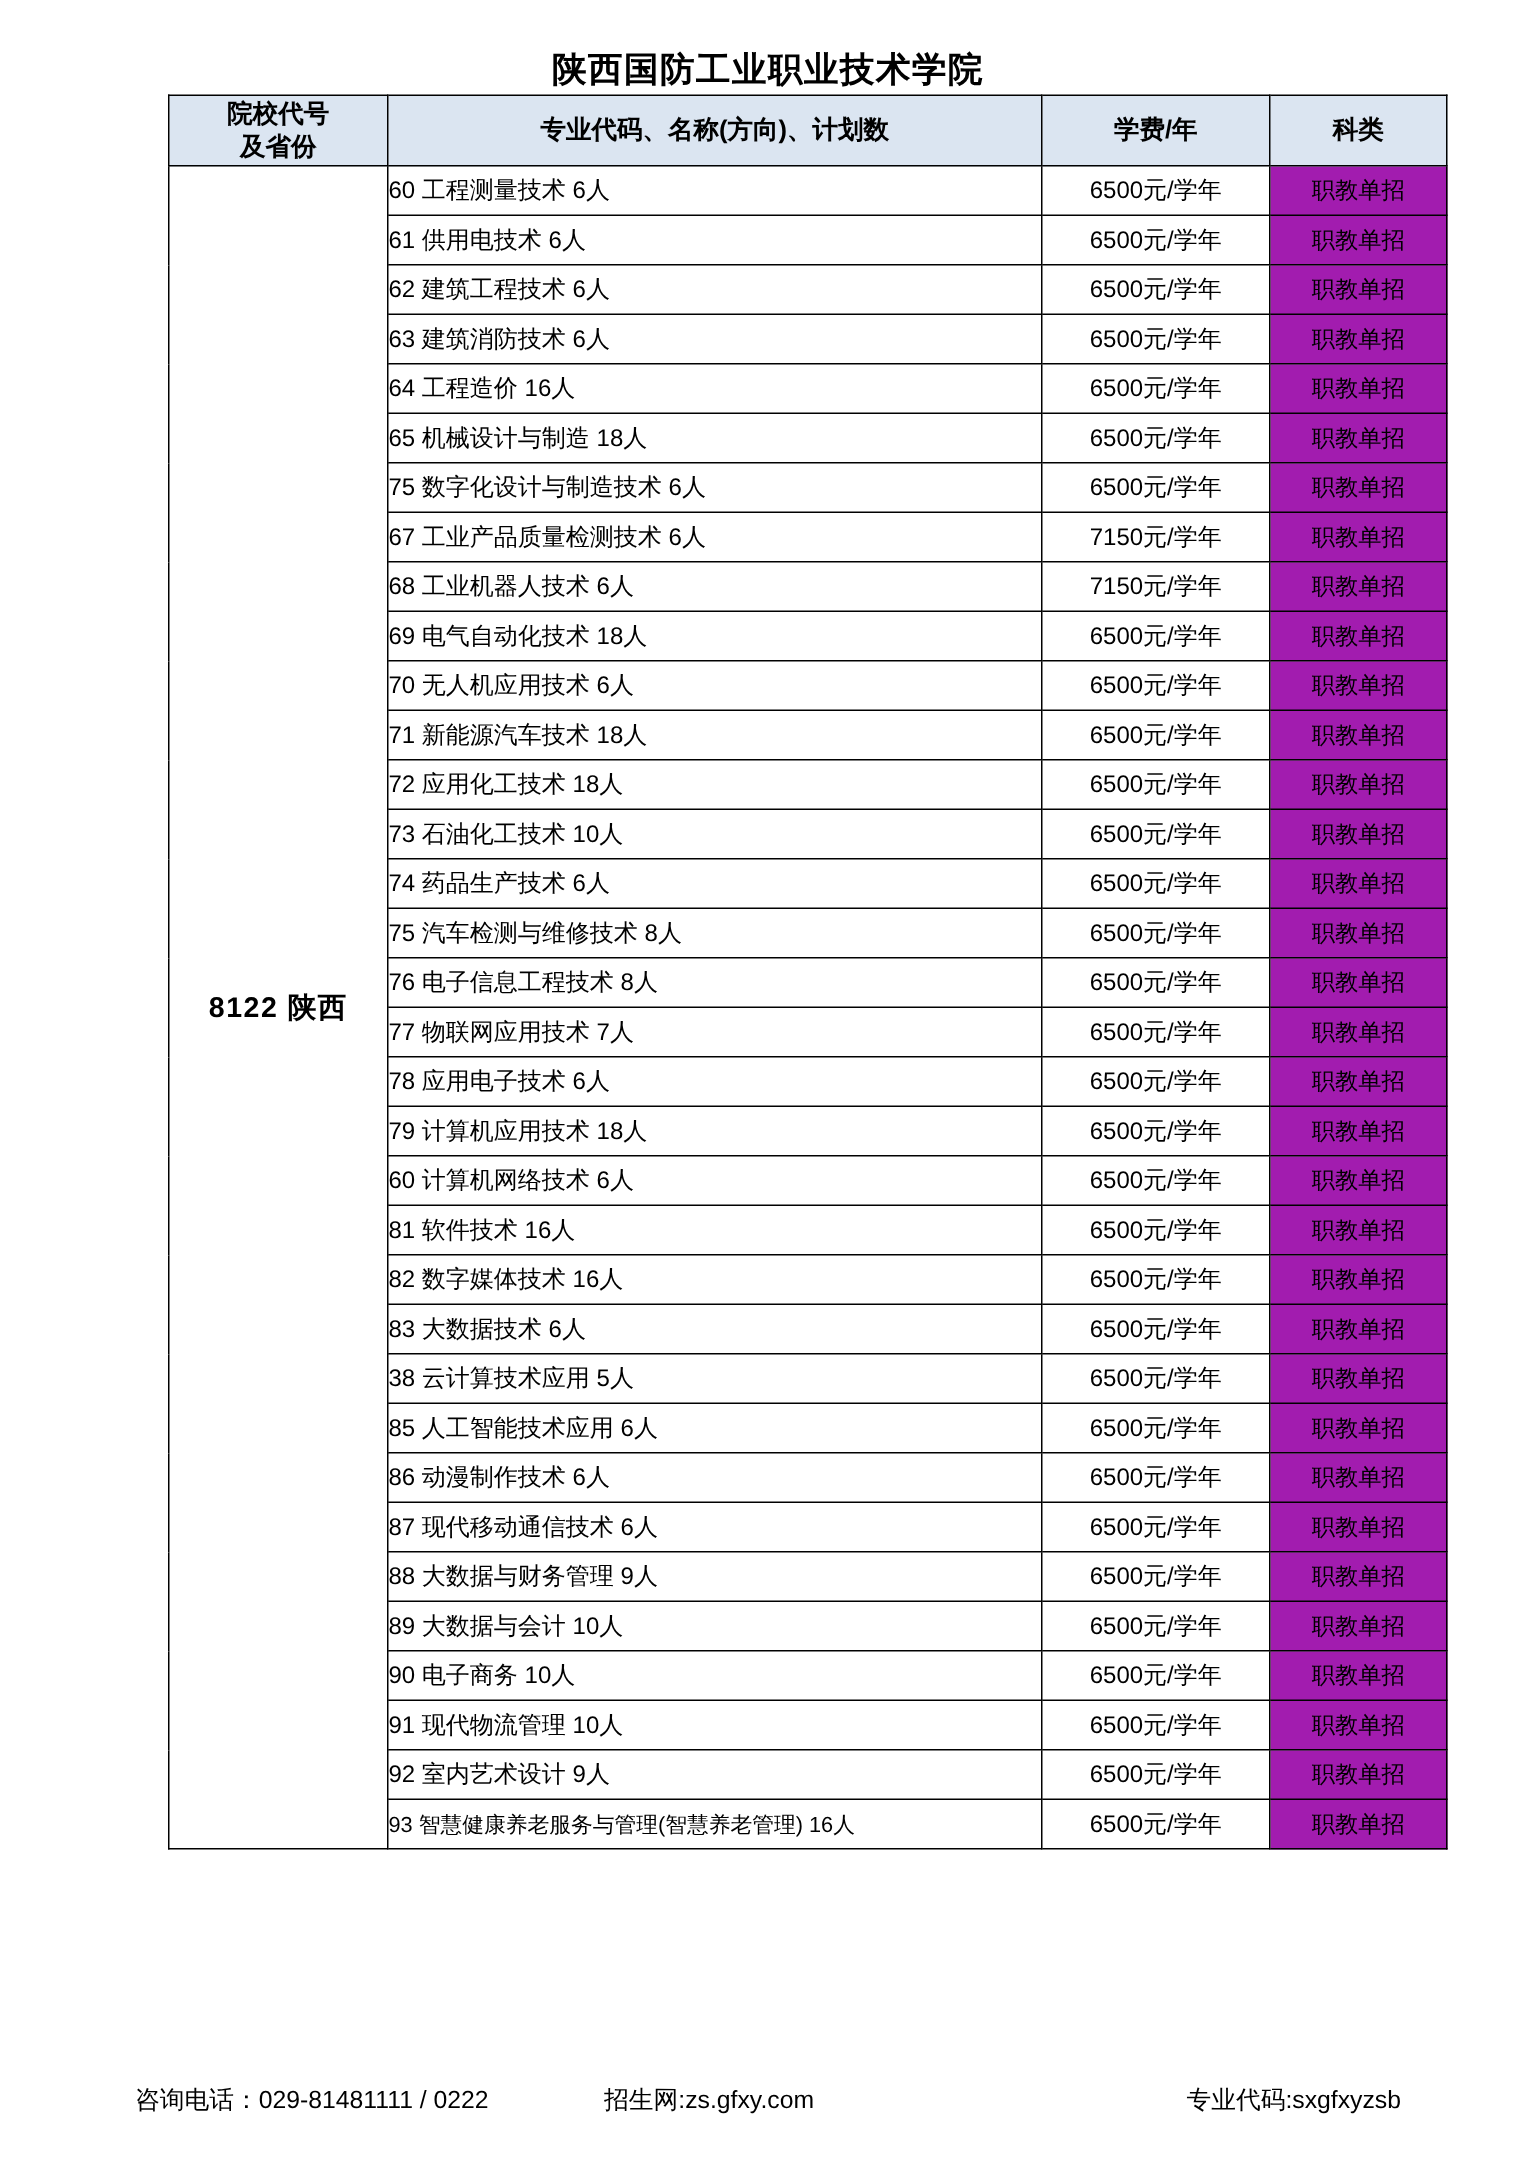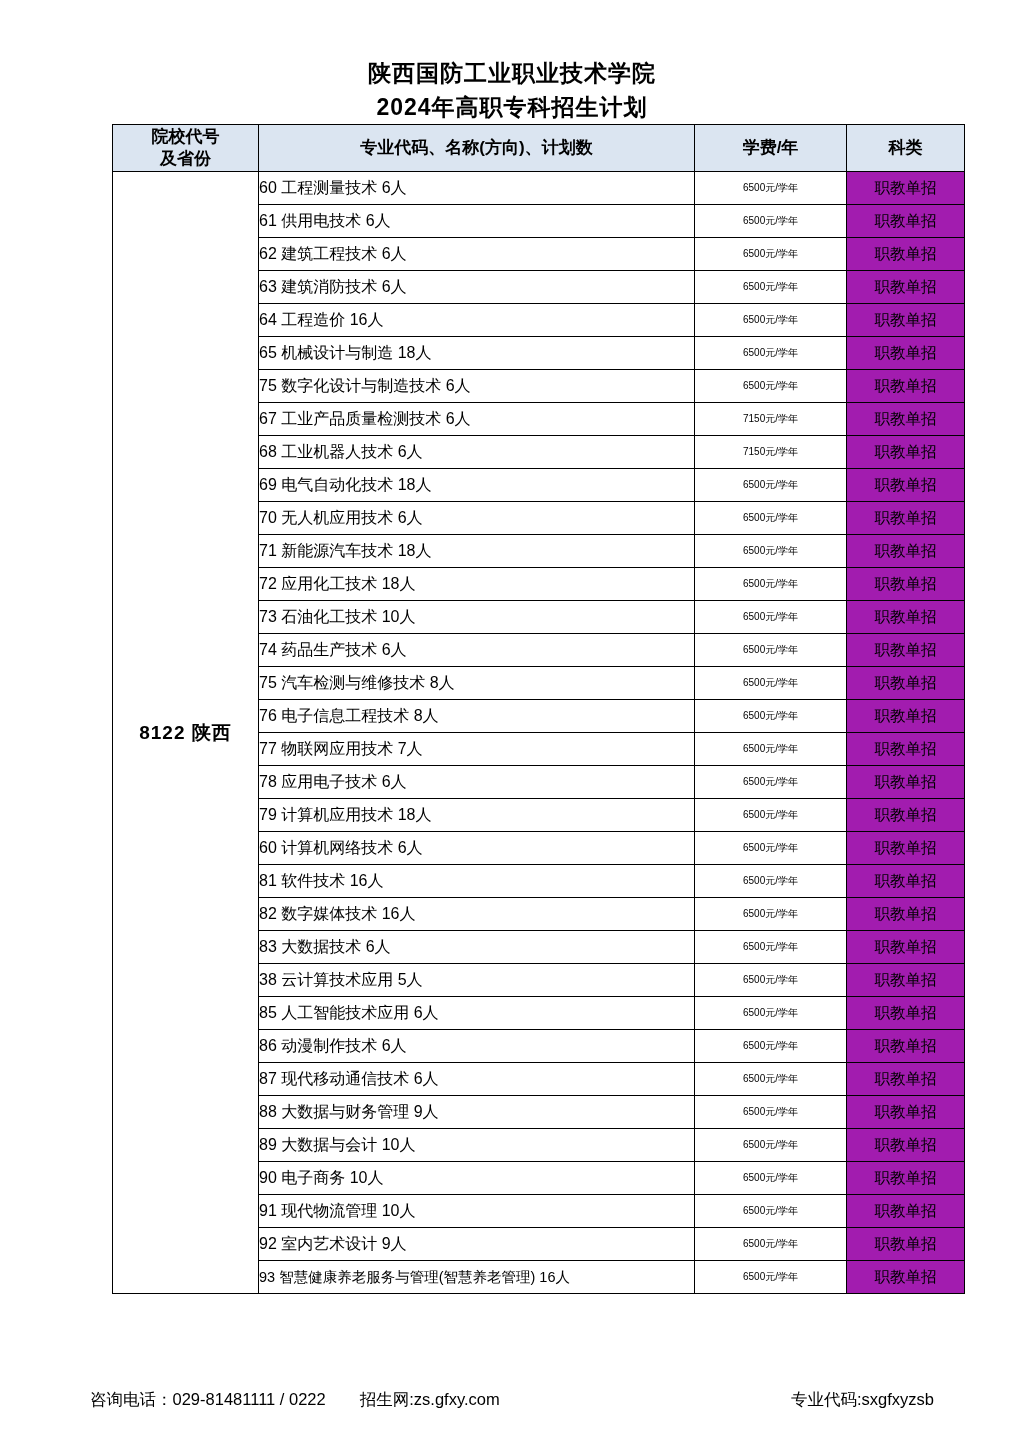--- a/index.html
+++ b/index.html
@@ -16,21 +16,21 @@
   }
   .page {
     width: 1024px;
     height: 1447px;
     box-sizing: border-box;
     padding: 0;
     position: relative;
   }
   .title-block {
     text-align: center;
-    padding-top: 56px;
+    padding-top: 29px;
   }
   .title-line {
     font-size: 23px;
     font-weight: bold;
     line-height: 34px;
     letter-spacing: 1px;
   }
   .subtitle-row {
     margin: 22px 0 14px 0;
     padding-left: 120px;
@@ -78,56 +78,56 @@
     font-size: 16px;
     padding-left: 8px;
     height: 32px;
     white-space: nowrap;
     overflow: hidden;
   }
   td.major.small {
     font-size: 14.5px;
   }
   td.fee {
-    font-size: 10px;
+    font-size: 16px;
     text-align: center;
   }
   td.type {
     font-size: 15.5px;
     text-align: center;
     background: #a21caf;
     font-weight: normal;
   }
   .footer {
     position: absolute;
     left: 0;
     right: 0;
     bottom: 36px;
     display: flex;
     font-size: 16.5px;
+    gap: 43px;
   }
   .footer .f-left {
     margin-left: 90px;
   }
   .footer .f-mid {
     margin-left: 34px;
   }
   .footer .f-right {
     margin-left: auto;
     margin-right: 90px;
   }
 </style>
 </head>
 <body>
 
 <div class="page">
 
   <div class="title-block">
     <div class="title-line">陕西国防工业职业技术学院</div>
-    <div class="title-line">2024年高职专科招生计划</div>
   </div>
 
 
   <table class="plan">
     <colgroup>
       <col class="c-code">
       <col class="c-major">
       <col class="c-fee">
       <col class="c-type">
     </colgroup>

